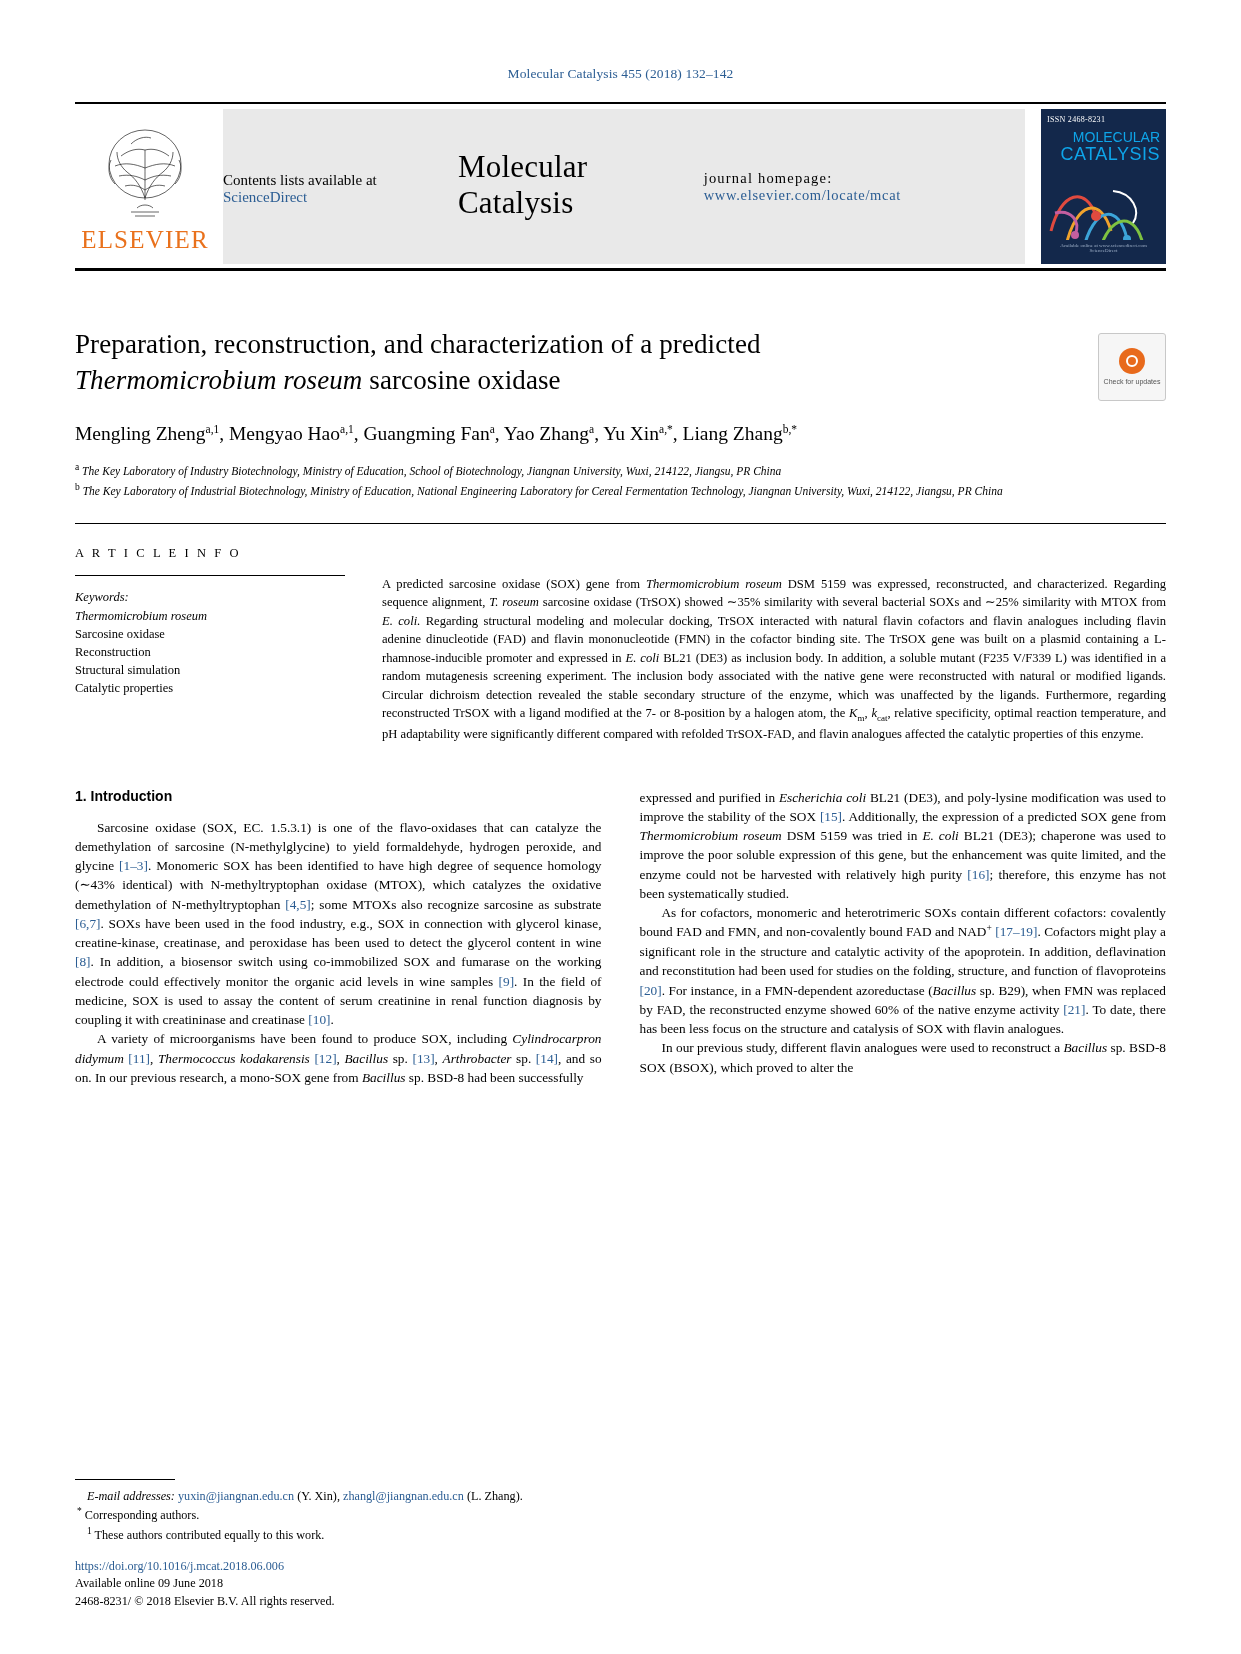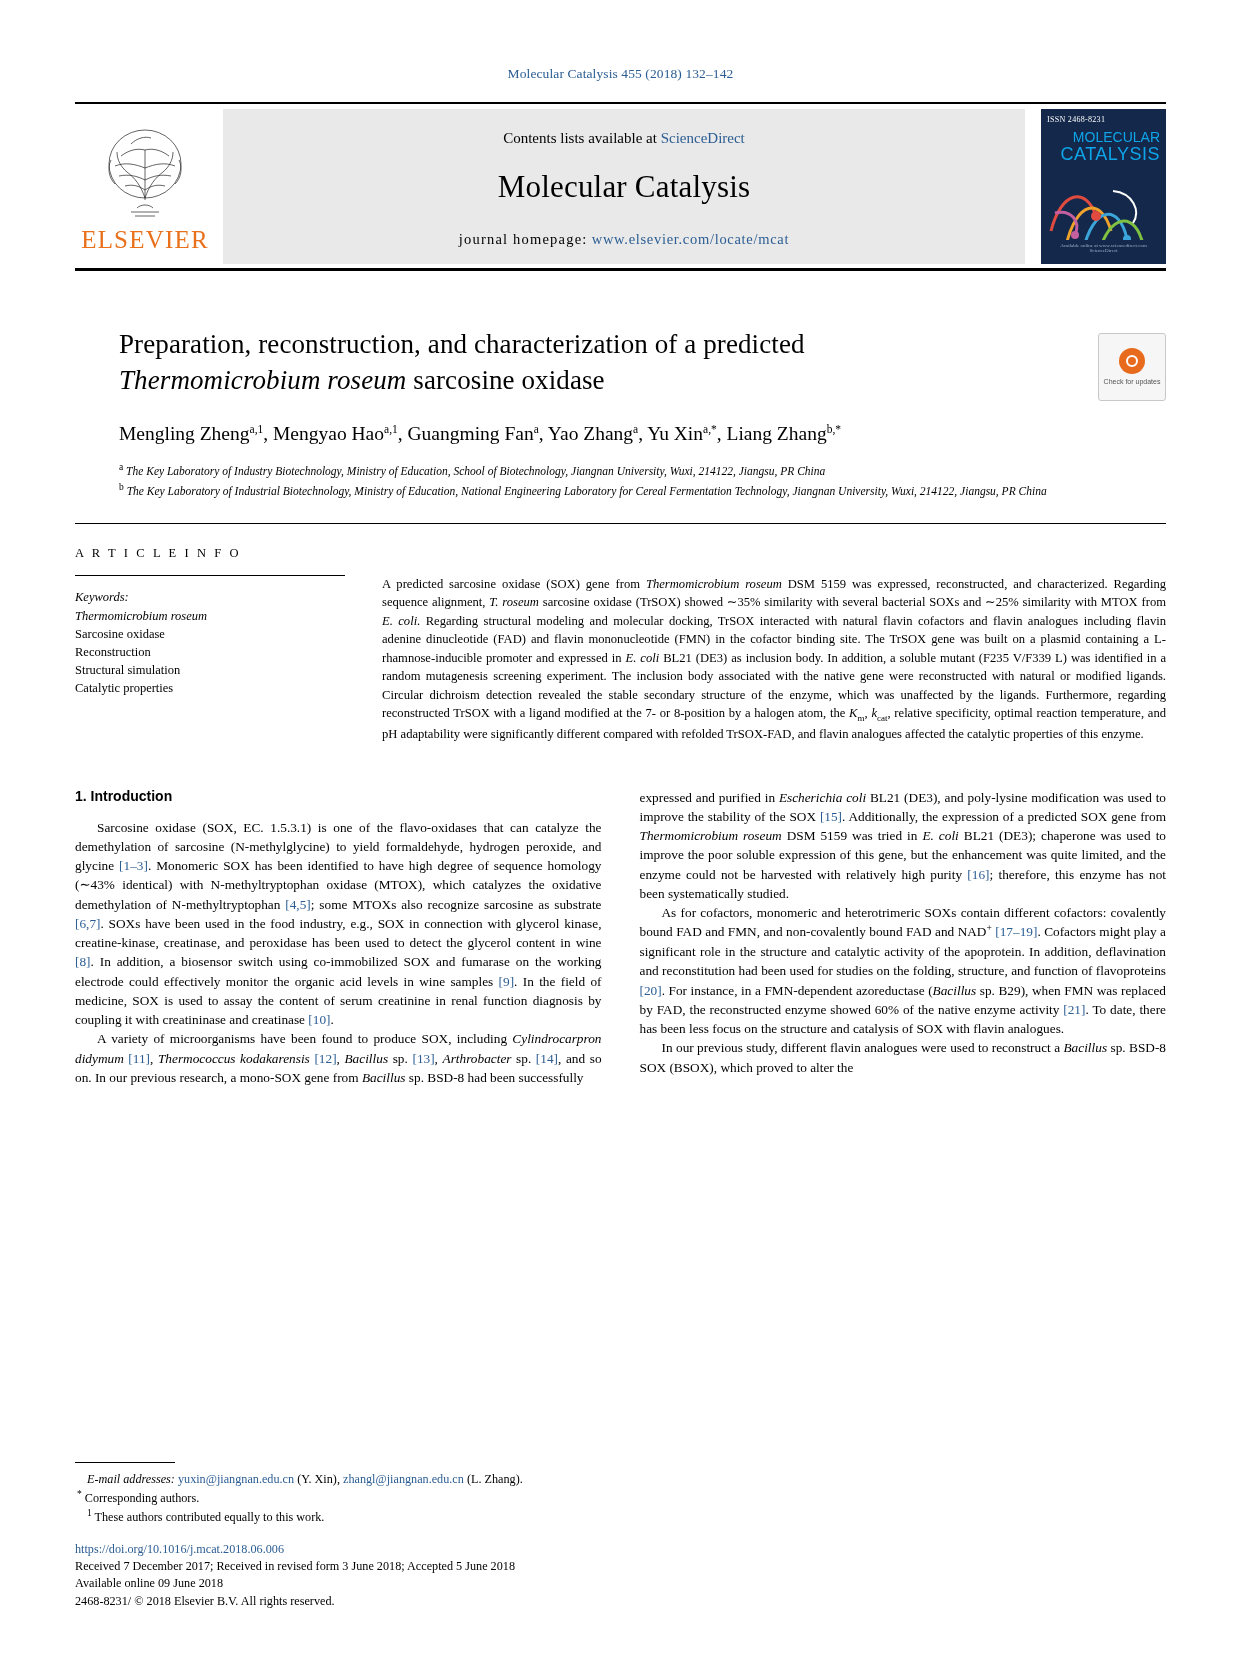--- a/index.html
+++ b/index.html
@@ -62,21 +62,21 @@
     letter-spacing: 1.2px;
     color: #e9711c;
     font-weight: 400;
     margin-top: 2px;
   }
   .masthead-center {
     flex: 1 1 auto;
     background: #e9e9e9;
     margin: 0 0 0 8px;
     display: flex;
-    flex-direction: column;
+    flex-direction: row;
     align-items: center;
     justify-content: center;
     padding: 6px 0 6px 0;
   }
   .contents-line {
     font-size: 15px;
     margin-top: 4px;
   }
   .contents-line a {
     color: #2b5d93;
@@ -136,21 +136,20 @@
     padding: 3px 5px;
     box-sizing: border-box;
     text-align: center;
   }
 
   
   .title-block {
     margin-top: 56px;
     position: relative;
     padding-right: 110px;
-    margin-left: 44px;
   }
   h1.article-title {
     font-size: 27px;
     font-weight: 400;
     line-height: 1.32;
     margin: 0;
     letter-spacing: .1px;
   }
   h1.article-title .ital { font-style: italic; }
 
@@ -452,19 +451,18 @@
       <span class="fnote-sup">*</span>
       <span>Corresponding authors.</span>
     </div>
     <div class="corr" style="padding-left:22px">
       <span class="fnote-sup">1</span>
       <span>These authors contributed equally to this work.</span>
     </div>
 
     <div class="doi-block">
       <a href="#">https://doi.org/10.1016/j.mcat.2018.06.006</a>
-      <div>Received 7 December 2017; Received in revised form 3 June 2018; Accepted 5 June 2018</div>
       <div>Available online 09 June 2018</div>
       <div>2468-8231/ © 2018 Elsevier B.V. All rights reserved.</div>
     </div>
   </div>
 
 </div>
 
 </body></html>

